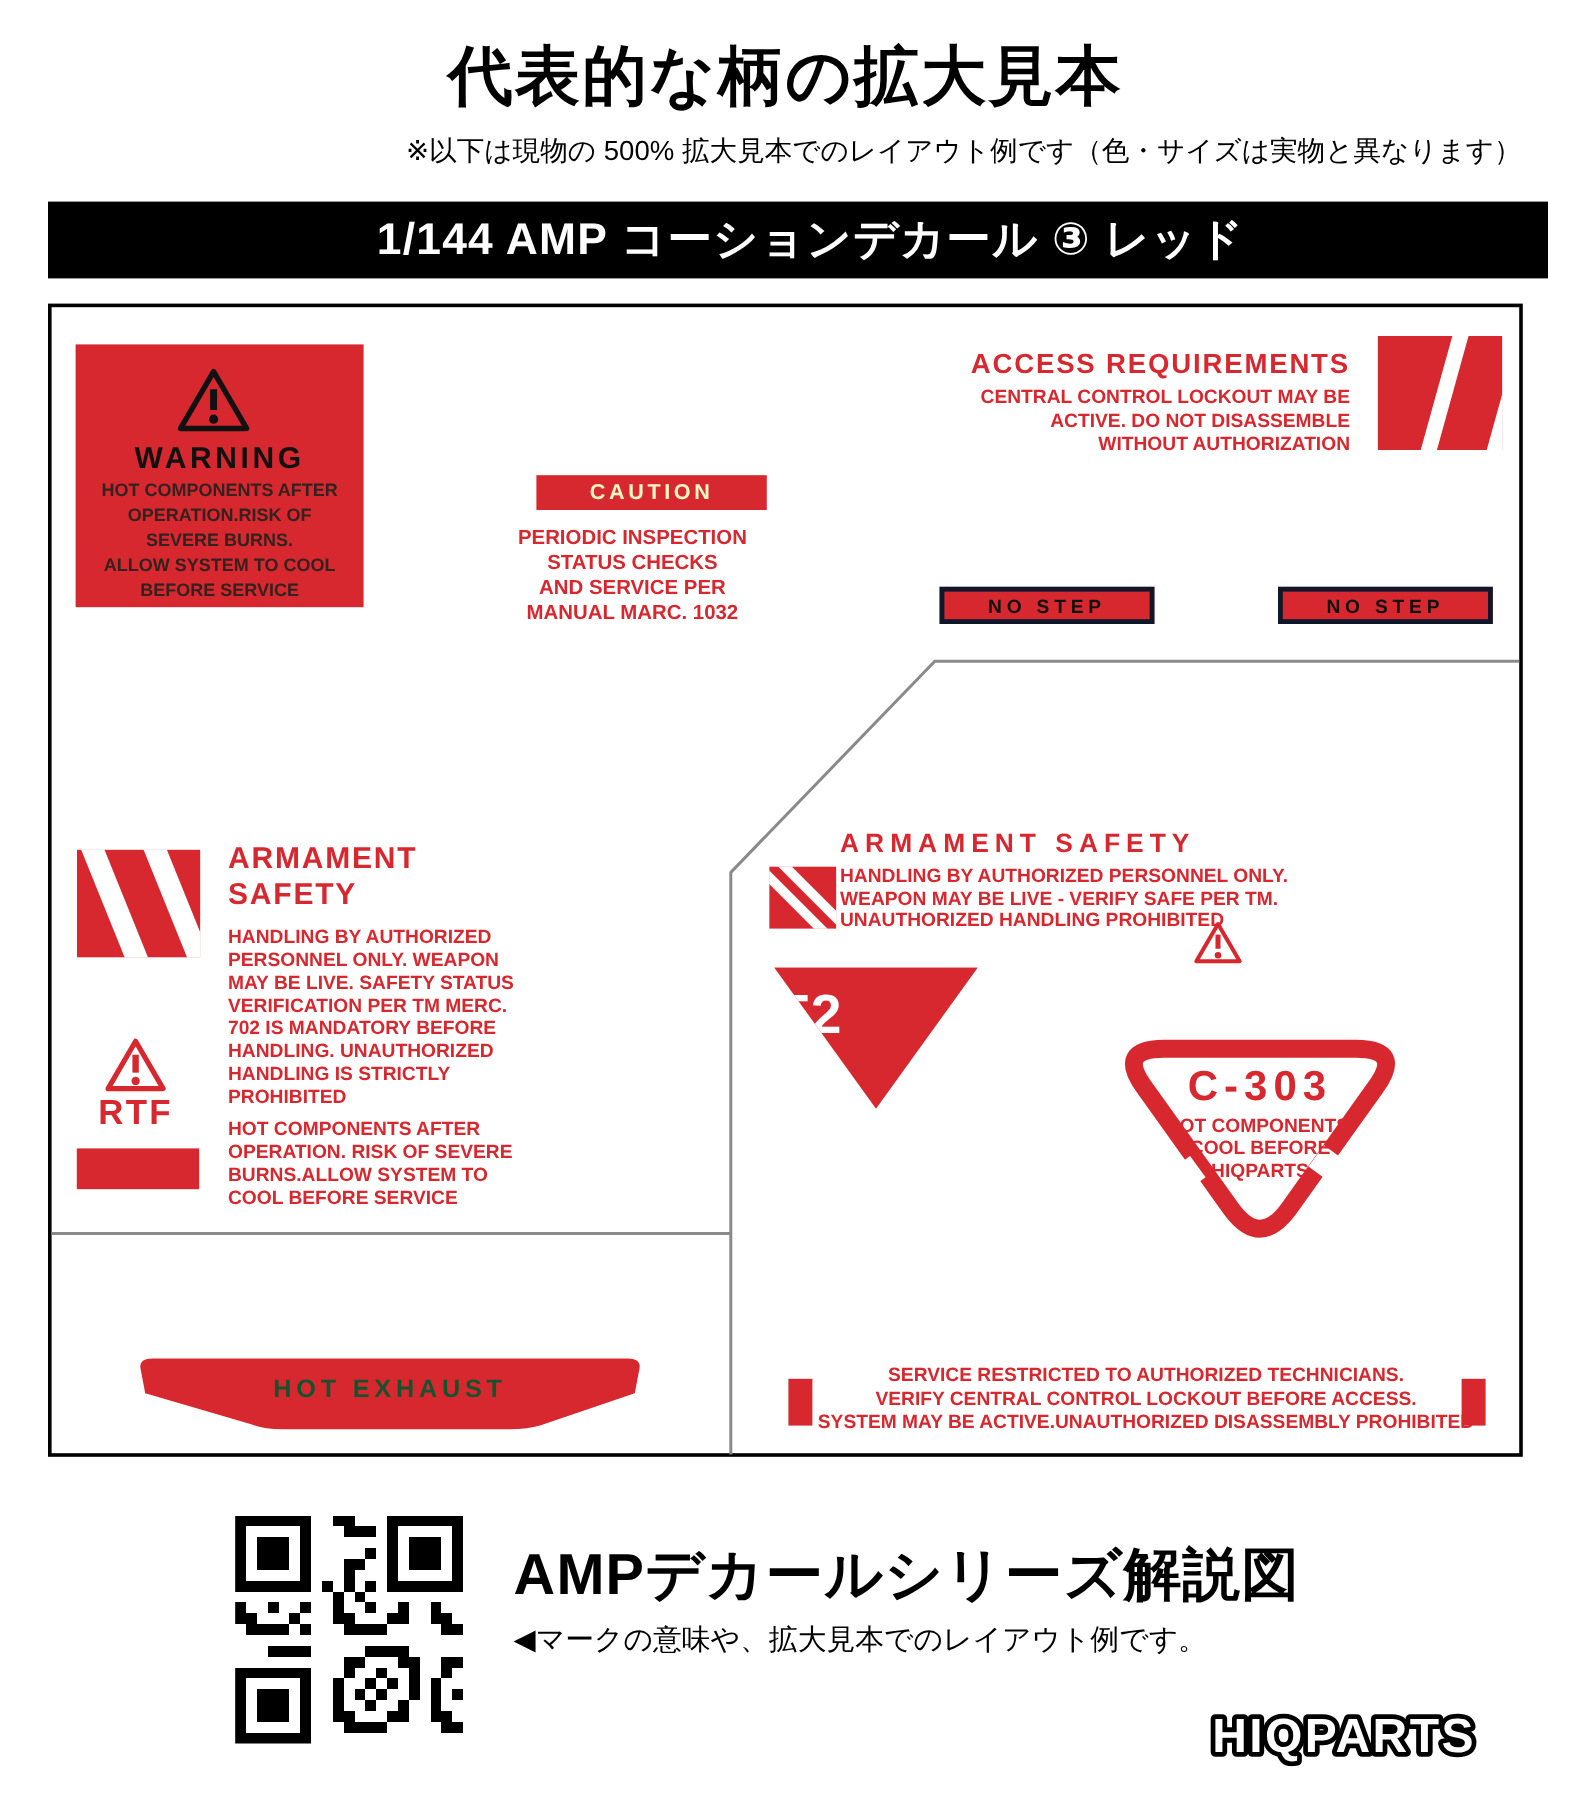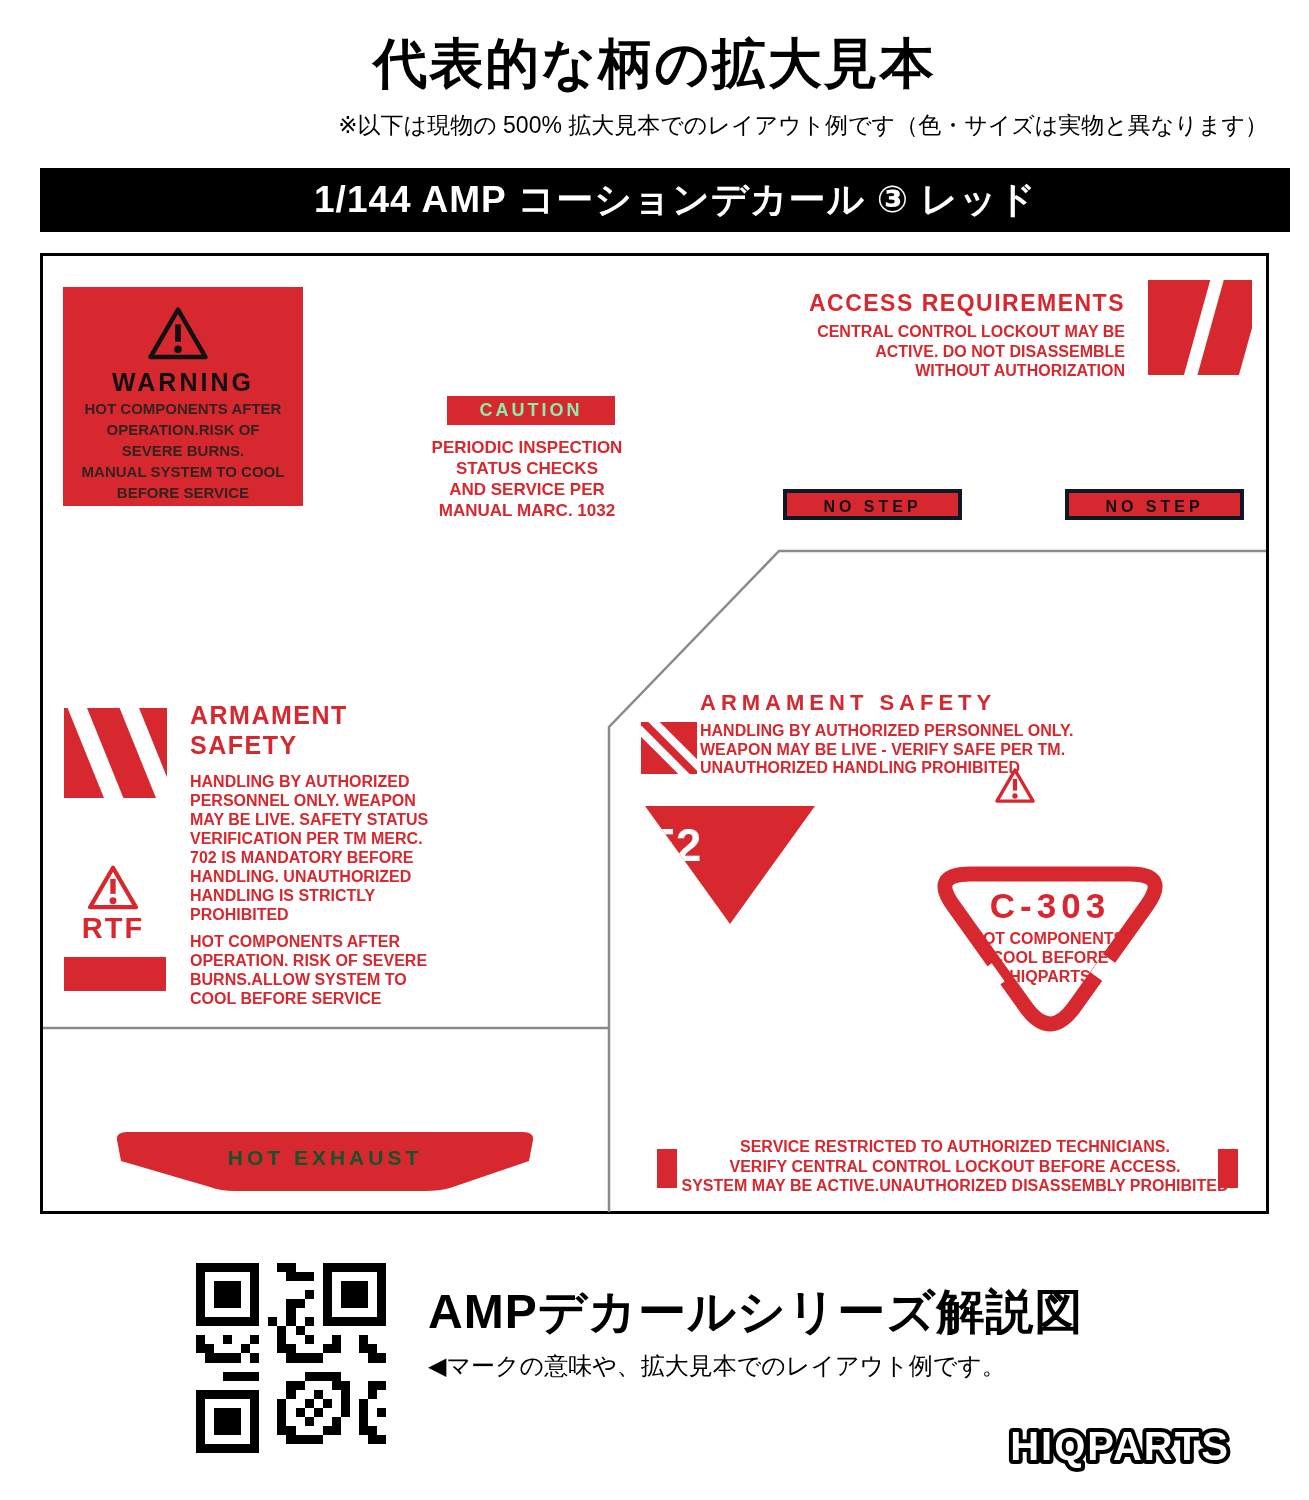--- a/index.html
+++ b/index.html
@@ -18,21 +18,21 @@
   .banner{left:40px;top:168px;width:1229px;height:64px;background:#000;color:#fff;
           font-size:37px;font-weight:bold;line-height:64px;text-align:center;letter-spacing:1px;padding-left:21px;}
   
   .board{left:40px;top:253px;width:1229px;height:961px;border:3px solid #000;box-sizing:border-box;background:#fff;}
   .overlay{left:0;top:0;width:1309px;height:1500px;pointer-events:none;}
   
   .warning-box{left:63px;top:287px;width:240px;height:219px;background:#d8282f;}
   .warning-title{left:63px;top:368px;width:240px;font-size:25px;font-weight:bold;letter-spacing:3px;color:#111;}
   .warning-lines{left:63px;top:398px;width:240px;font-size:15px;line-height:21px;font-weight:bold;color:#33221f;}
   
-  .caution-bar{left:447px;top:396px;width:168px;height:29px;background:#d8282f;color:#86efac;
+  .caution-bar{left:447px;top:396px;width:192px;height:29px;background:#d8282f;color:#fef9c3;
                font-size:18px;font-weight:bold;letter-spacing:3px;line-height:29px;}
   .caution-lines{left:407px;top:437px;width:240px;font-size:17px;line-height:21px;}
   
   .access-title{left:705px;top:290px;width:420px;text-align:right;font-size:23px;letter-spacing:1.5px;}
   .access-lines{left:705px;top:322px;width:420px;text-align:right;font-size:16px;line-height:19.5px;}
   
   .no-step{top:489px;width:179px;height:31px;background:#d8282f;border:4px solid #0f172a;box-sizing:border-box;
            color:#111;font-size:16px;font-weight:bold;letter-spacing:4px;line-height:28px;text-align:center;}
   
   .al-title{left:190px;top:700px;font-size:25px;line-height:30px;letter-spacing:1.5px;}
@@ -78,21 +78,21 @@
 <svg class="abs" style="left:146px;top:305px;" width="64" height="58" viewBox="0 0 100 90">
   <path d="M50 7 L93 81 L7 81 Z" fill="none" stroke="#111" stroke-width="7" stroke-linejoin="round"></path>
   <rect x="45.5" y="30" width="9" height="27" fill="#111"></rect>
   <circle cx="50" cy="69" r="6" fill="#111"></circle>
 </svg>
 <div class="abs ctr warning-title">WARNING</div>
 <div class="abs ctr warning-lines">
   <div>HOT COMPONENTS AFTER</div>
   <div>OPERATION.RISK OF</div>
   <div>SEVERE BURNS.</div>
-  <div>MANUAL SYSTEM TO COOL</div>
+  <div>ALLOW SYSTEM TO COOL</div>
   <div>BEFORE SERVICE</div>
 </div>
 
 <div class="abs ctr caution-bar">CAUTION</div>
 <div class="abs ctr red b caution-lines">
   <div>PERIODIC INSPECTION</div>
   <div>STATUS CHECKS</div>
   <div>AND SERVICE PER</div>
   <div>MANUAL MARC. 1032</div>
 </div>

